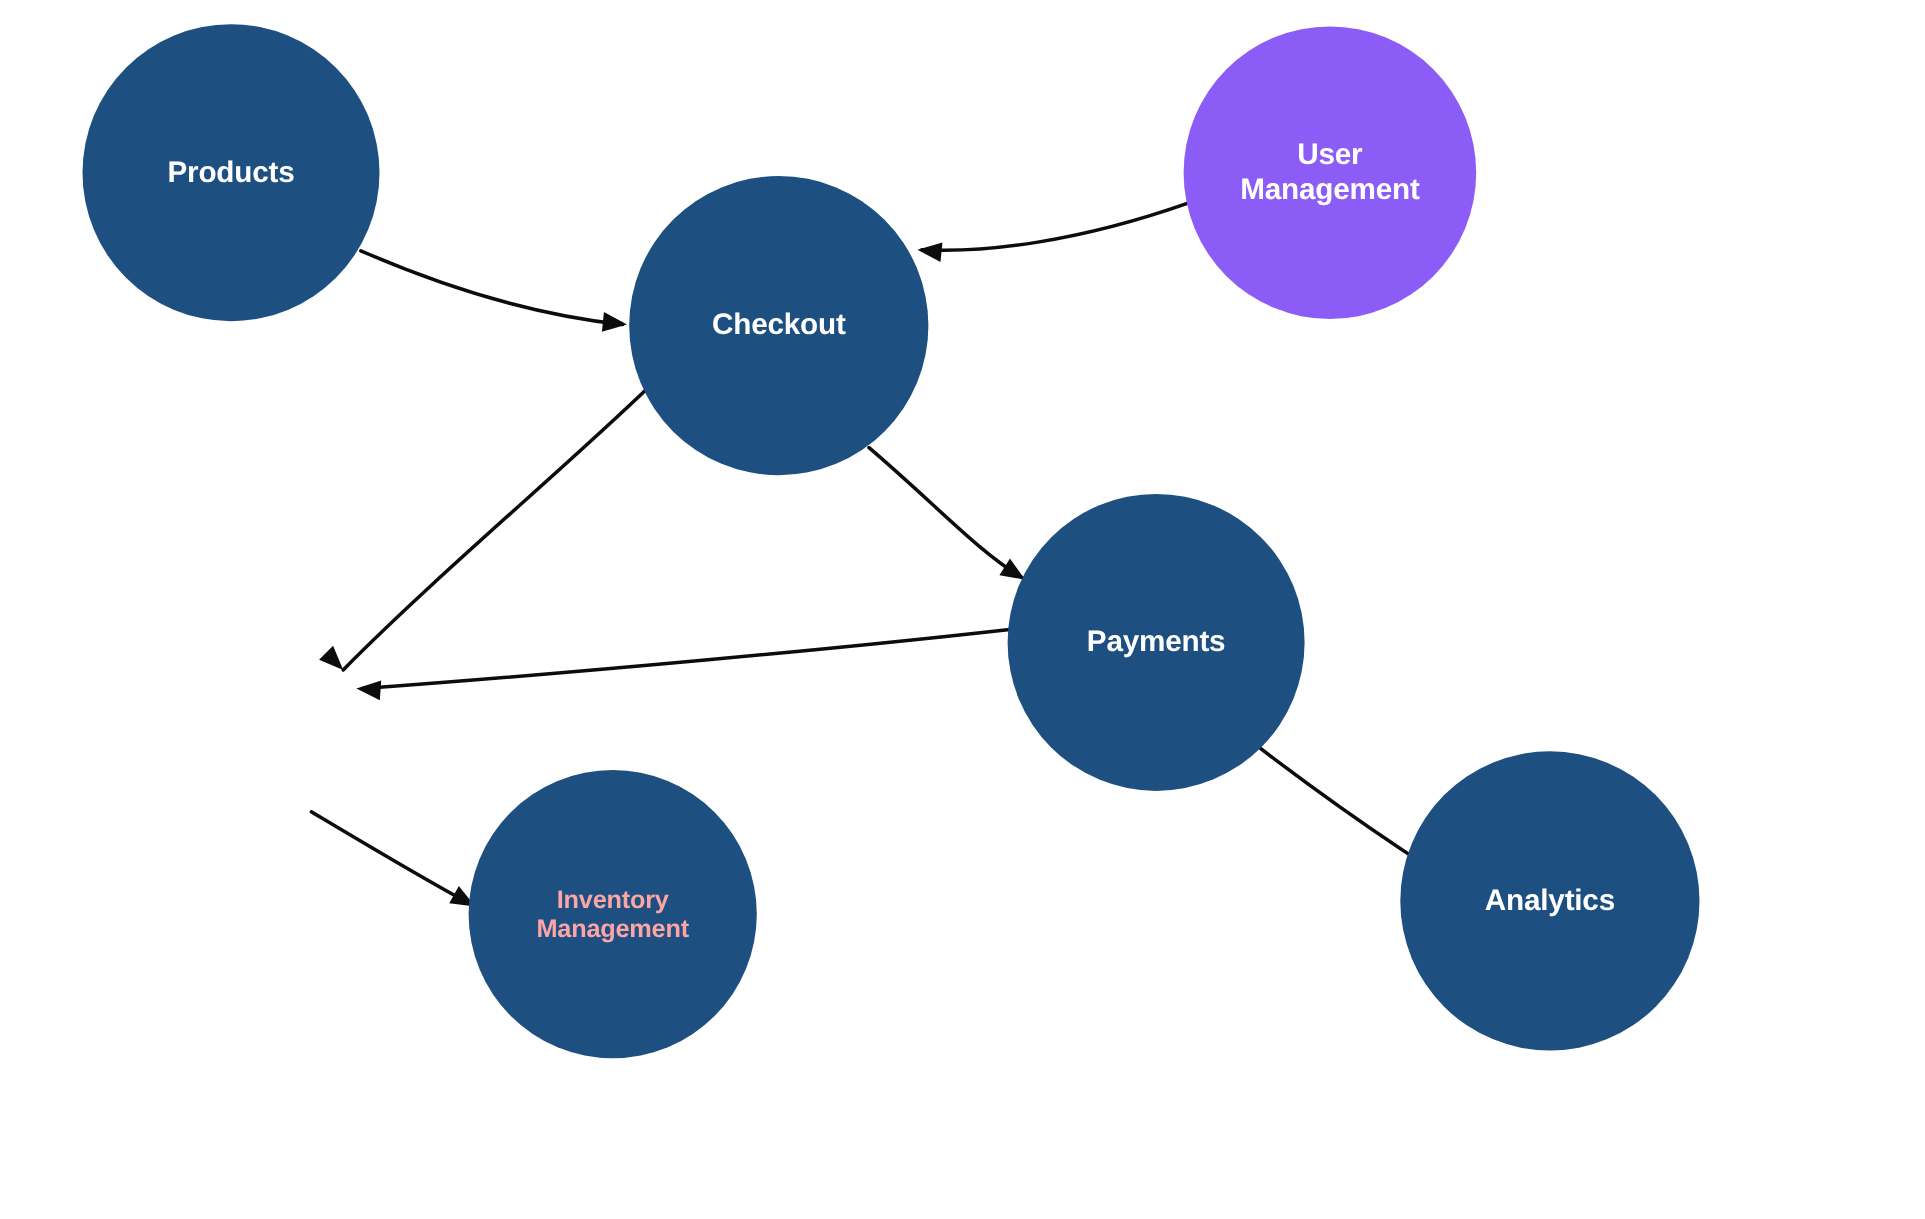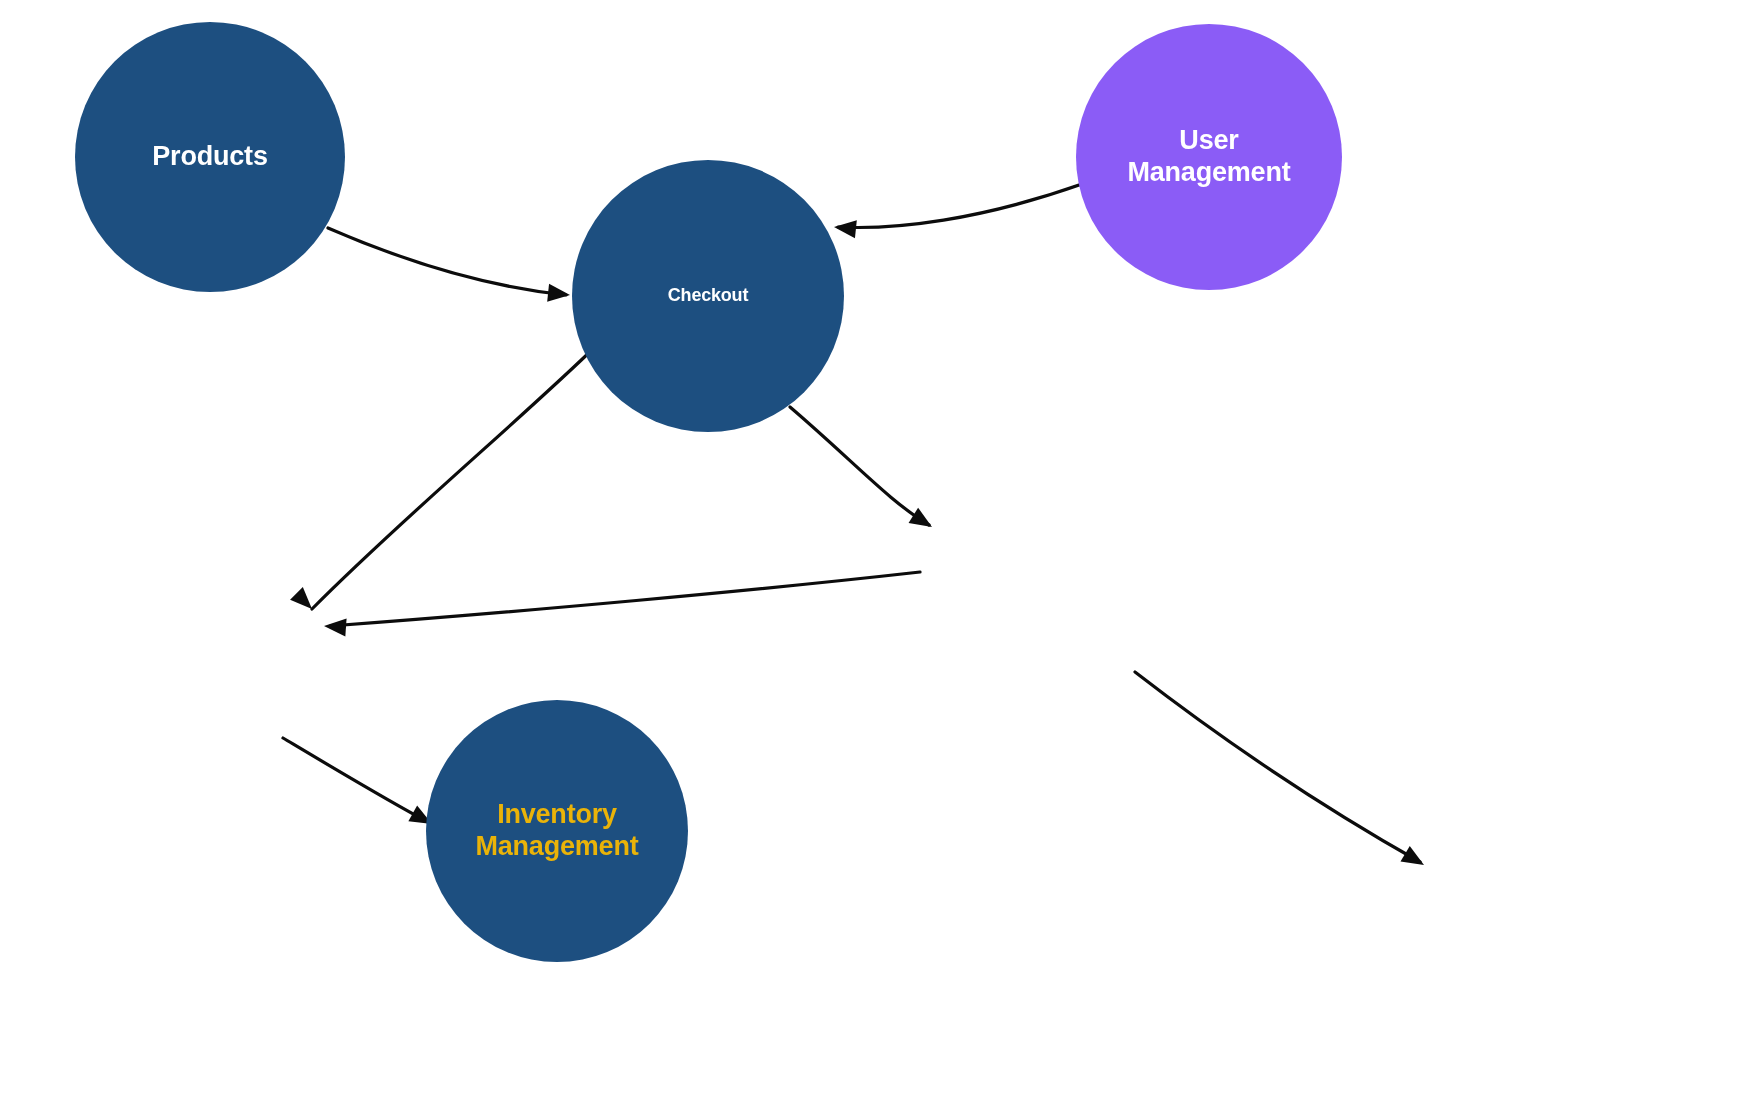--- a/index.html
+++ b/index.html
@@ -94,21 +94,27 @@
     </g>
   </svg>
 
   <div class="graph-node" style="left: 75px; top: 22px; width: 270px; height: 270px; background: rgb(29, 79, 128); color: rgb(255, 255, 255); font-size: 27px;">
     <span class="node-label">Products</span>
   </div>
   <div class="graph-node" style="left: 1076px; top: 24px; width: 266px; height: 266px; background: #8b5cf6; color: rgb(255, 255, 255); font-size: 27px;">
     <span class="node-label">User
 Management</span>
   </div>
-  <div class="graph-node" style="left: 572px; top: 160px; width: 272px; height: 272px; background: rgb(29, 79, 128); color: rgb(255, 255, 255); font-size: 18px;">
+  <div class="graph-node" style="left: 572px; top: 160px; width: 272px; height: 272px; background: rgb(29, 79, 128); color: rgb(255, 255, 255); font-size: 27px;">
     <span class="node-label">Checkout</span>
   </div>
-  <div class="graph-node" style="left: 426px; top: 700px; width: 262px; height: 262px; background: rgb(29, 79, 128); color: #eab308; font-size: 27px;">
+  <div class="graph-node" style="left: 916px; top: 449px; width: 270px; height: 270px; background: rgb(29, 79, 128); color: rgb(255, 255, 255); font-size: 27px;">
+    <span class="node-label">Payments</span>
+  </div>
+  <div class="graph-node" style="left: 426px; top: 700px; width: 262px; height: 262px; background: rgb(29, 79, 128); color: #fca5a5; font-size: 23px;">
     <span class="node-label">Inventory
 Management</span>
+  </div>
+  <div class="graph-node" style="left: 1273px; top: 683px; width: 272px; height: 272px; background: rgb(29, 79, 128); color: rgb(255, 255, 255); font-size: 27px;">
+    <span class="node-label">Analytics</span>
   </div>
 
 </div>
 
 </body></html>

